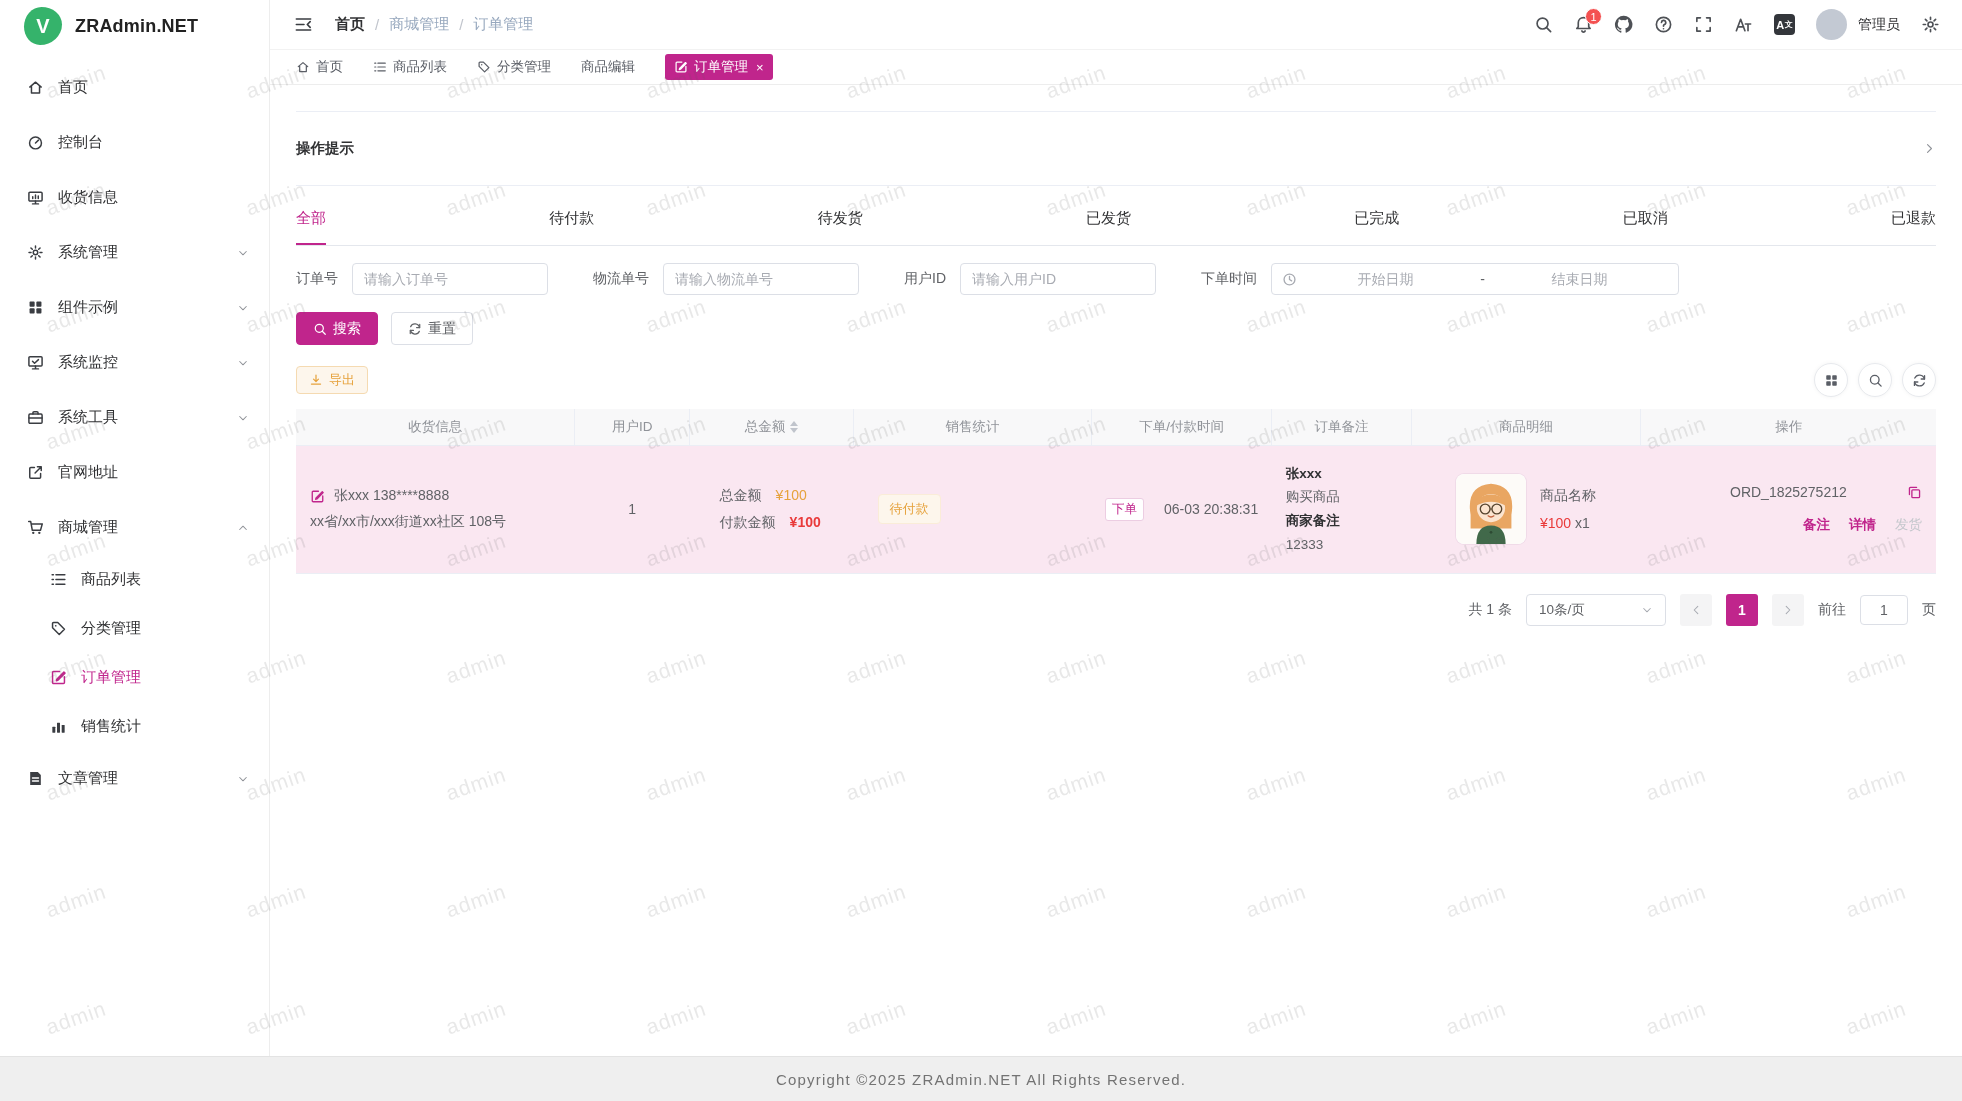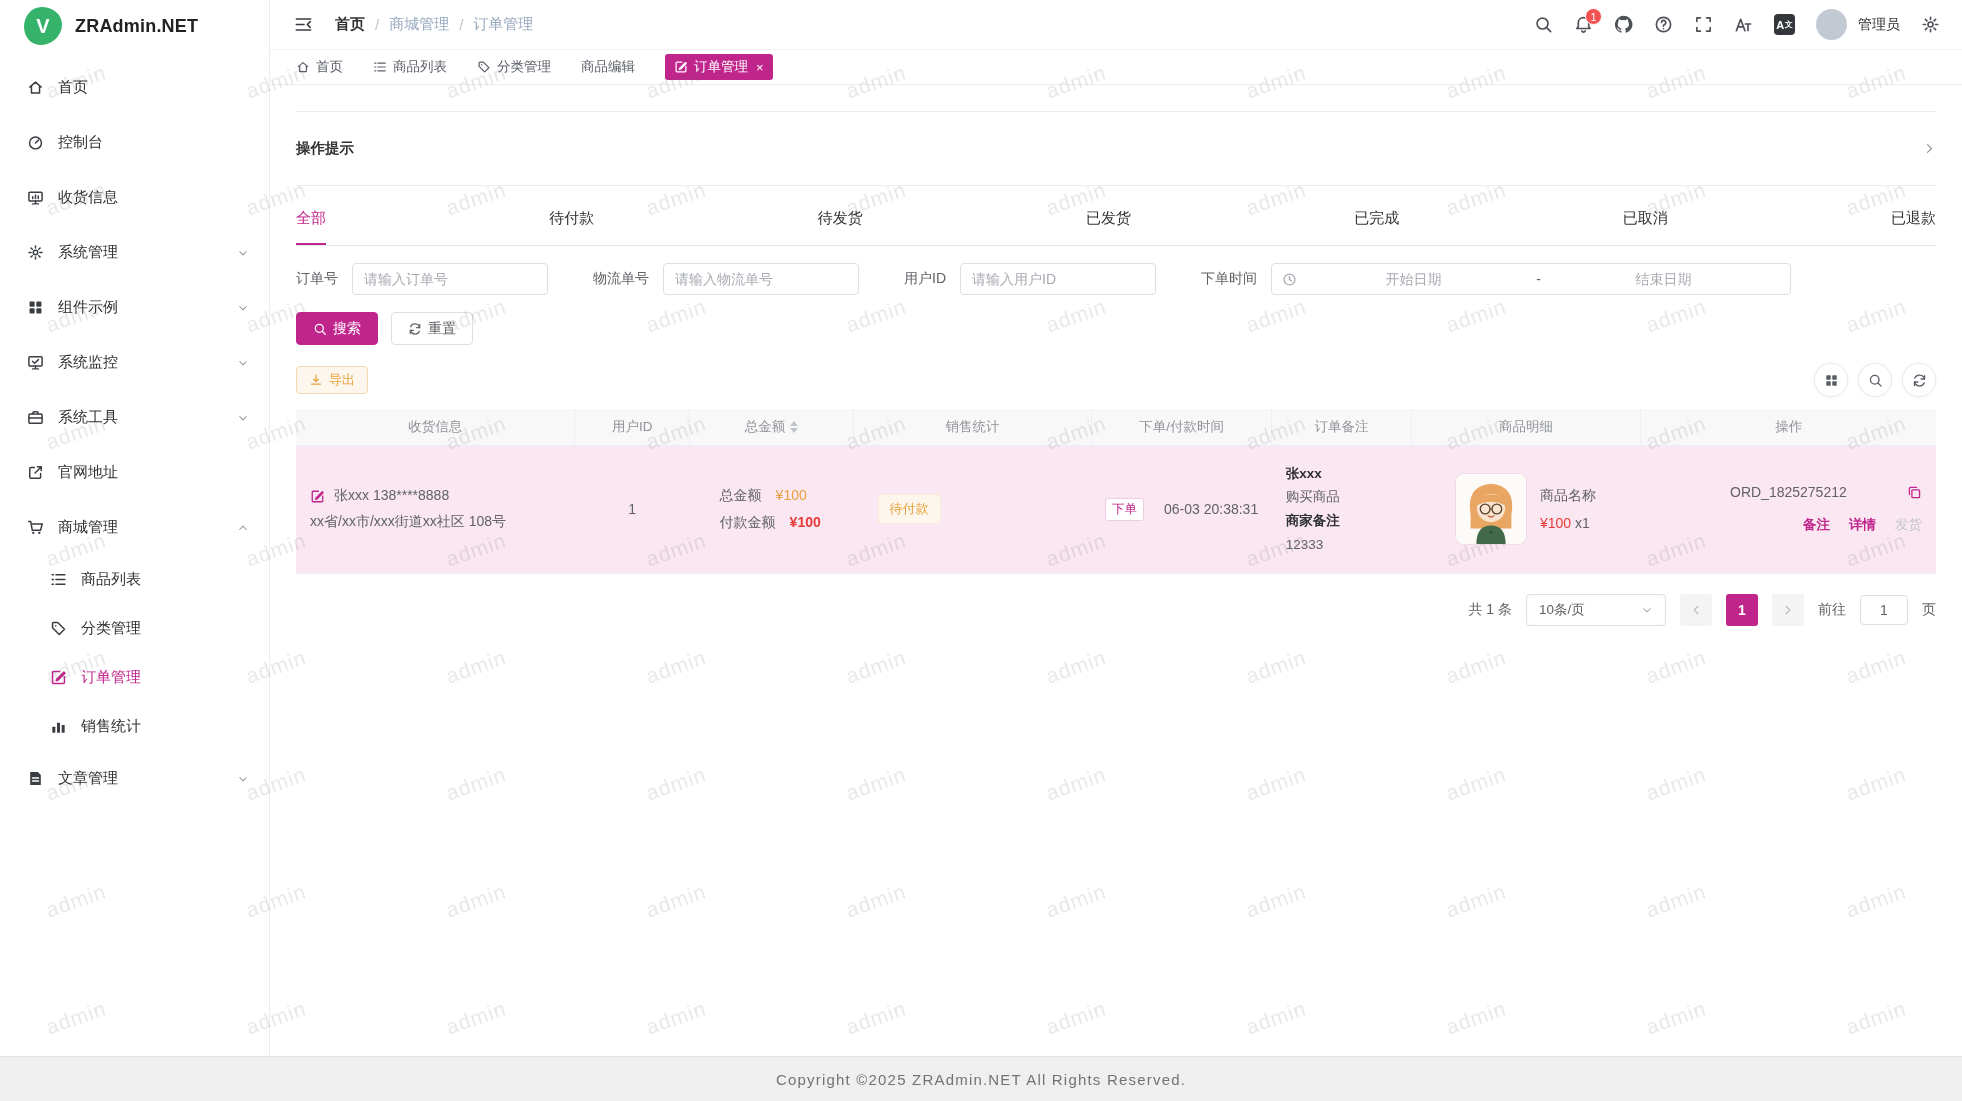--- a/index.html
+++ b/index.html
@@ -73,21 +73,21 @@
     border-bottom:2px solid transparent; }
   .stab.active { color:var(--accent); border-bottom-color:var(--accent); }
 
   .filter-row { display:flex; align-items:center; margin-top:17px; }
   .fgroup { display:flex; align-items:center; margin-right:45px; }
   .fgroup label { font-size:14px; color:var(--text2); margin-right:14px; white-space:nowrap; }
   .inp { height:32px; border:1px solid var(--bd); border-radius:4px; padding:0 11px;
     font-size:14px; color:var(--text2); width:196px; outline:none;
     font-family:inherit; background:#fff; }
   .inp::placeholder { color:var(--ph); }
-  .date-range { width:520px; height:32px; border:1px solid var(--bd); border-radius:4px;
+  .date-range { width:408px; height:32px; border:1px solid var(--bd); border-radius:4px;
     display:flex; align-items:center; padding:0 10px; background:#fff; }
   .date-range .ic { font-size:15px; color:var(--ph); }
   .date-inp { border:none; outline:none; flex:1; text-align:center; font-size:14px;
     font-family:inherit; color:var(--text2); background:transparent; min-width:0; }
   .date-inp::placeholder { color:var(--ph); }
   .date-sep { color:var(--text2); padding:0 6px; }
 
   .btn-row { margin-top:17px; display:flex; gap:13px; }
   .btn { height:33px; display:inline-flex; align-items:center; gap:6px; padding:0 16px;
     border-radius:4px; font-size:14px; cursor:pointer; border:1px solid var(--bd);

